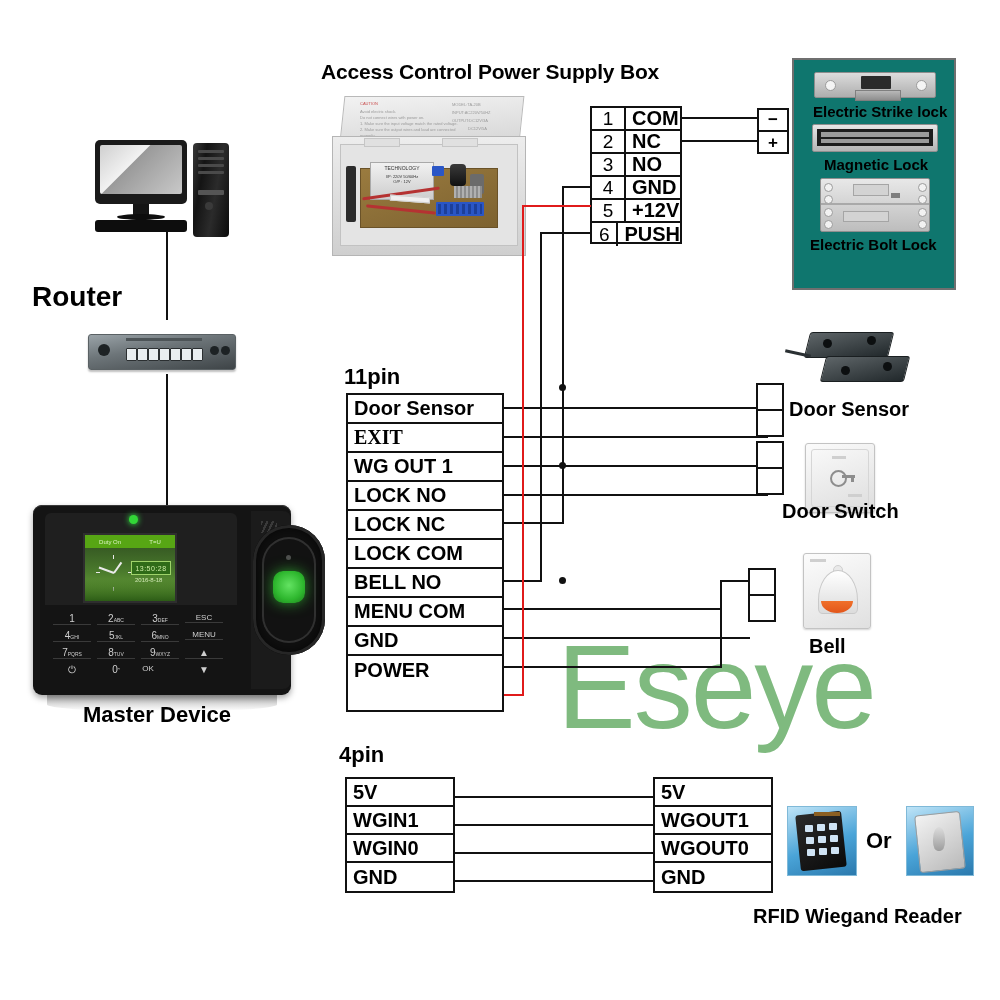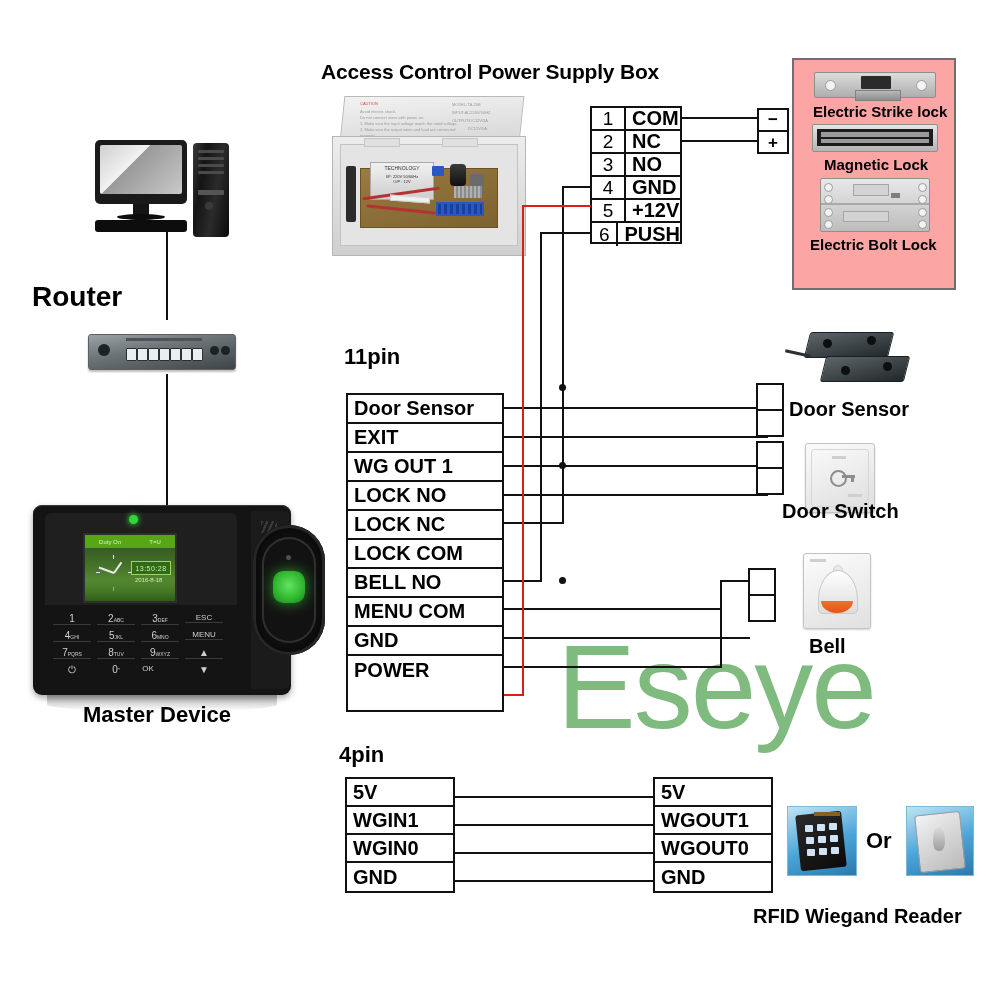--- a/index.html
+++ b/index.html
@@ -101,21 +101,21 @@
   .pcb{position:absolute;background:linear-gradient(160deg,#9a7b3f,#7d6230);
      border:1px solid #6a5228;}
   .trafo{position:absolute;background:linear-gradient(180deg,#f1f1f1,#cdcdcd);
      border:1px solid #a9a9a9;font-size:5px;color:#333;text-align:center;padding-top:2px;}
   .cap-el{position:absolute;background:linear-gradient(180deg,#3a3a3a,#111);border-radius:3px;}
   .blueblk{position:absolute;background:#2a56c6;border-radius:1px;}
   .redwire{position:absolute;background:#b53232;border-radius:2px;}
   .psu-txt{position:absolute;font-size:4px;color:#9b9b9b;line-height:1.5;}
   .psu-txt.r{color:#c94d4d;}
 
-  .lockpanel{position:absolute;border:2px solid #6f6f6f;background:#fca5a5;}
+  .lockpanel{position:absolute;border:2px solid #6f6f6f;background:#0f766e;}
   .strike{position:absolute;background:linear-gradient(180deg,#dcdcdc,#aeaeae);
      border:1px solid #8d8d8d;border-radius:2px;}
   .strike-c{position:absolute;background:#2b2b2b;border-radius:1px;}
   .strike-h{position:absolute;background:#f4f4f4;border:1px solid #9b9b9b;border-radius:50%;}
   .maglock{position:absolute;background:linear-gradient(180deg,#e6e6e6,#b5b5b5);
      border:1px solid #8f8f8f;border-radius:2px;}
   .maglock-in{position:absolute;background:#1c1c1c;}
   .maglock-bar{position:absolute;background:#9a9a9a;}
   .boltlock{position:absolute;background:linear-gradient(180deg,#e8e8e8,#bdbdbd);
      border:1px solid #8f8f8f;border-radius:2px;}
@@ -353,27 +353,27 @@
       <div class="bolt-h" style="left:97px;top:4px;width:7px;height:7px;"></div>
       <div class="bolt-h" style="left:97px;top:16px;width:7px;height:7px;"></div>
       <div class="bolt-h" style="left:97px;top:29px;width:7px;height:7px;"></div>
       <div class="bolt-h" style="left:97px;top:41px;width:7px;height:7px;"></div>
       <div class="abs" style="left:0;top:24px;width:108px;height:2px;background:#a9a9a9;"></div>
       <div class="abs" style="left:70px;top:14px;width:9px;height:5px;background:#7e7e7e;"></div>
     </div>
     <div class="abs cap-sm" style="left:16px;top:176px;">Electric Bolt Lock</div>
   </div>
 
-  <div class="abs blk-label" style="left:344px;top:344px;">11pin</div>
+  <div class="abs blk-label" style="left:344px;top:364px;">11pin</div>
 
   <div class="tbl" style="left:346px;top:393px;width:158px;height:319px;">
     <div class="row" style="height:29px;">
       <div class="nm">Door Sensor</div>
       </div>
-    <div class="row" style="height:29px;">
+    <div class="row" style="height:29px;font-family:Liberation Serif, serif;">
       <div class="nm">EXIT</div>
       </div>
     <div class="row" style="height:29px;">
       <div class="nm">WG OUT 1</div>
       </div>
     <div class="row" style="height:29px;">
       <div class="nm">LOCK NO</div>
       </div>
     <div class="row" style="height:29px;">
       <div class="nm">LOCK NC</div>

